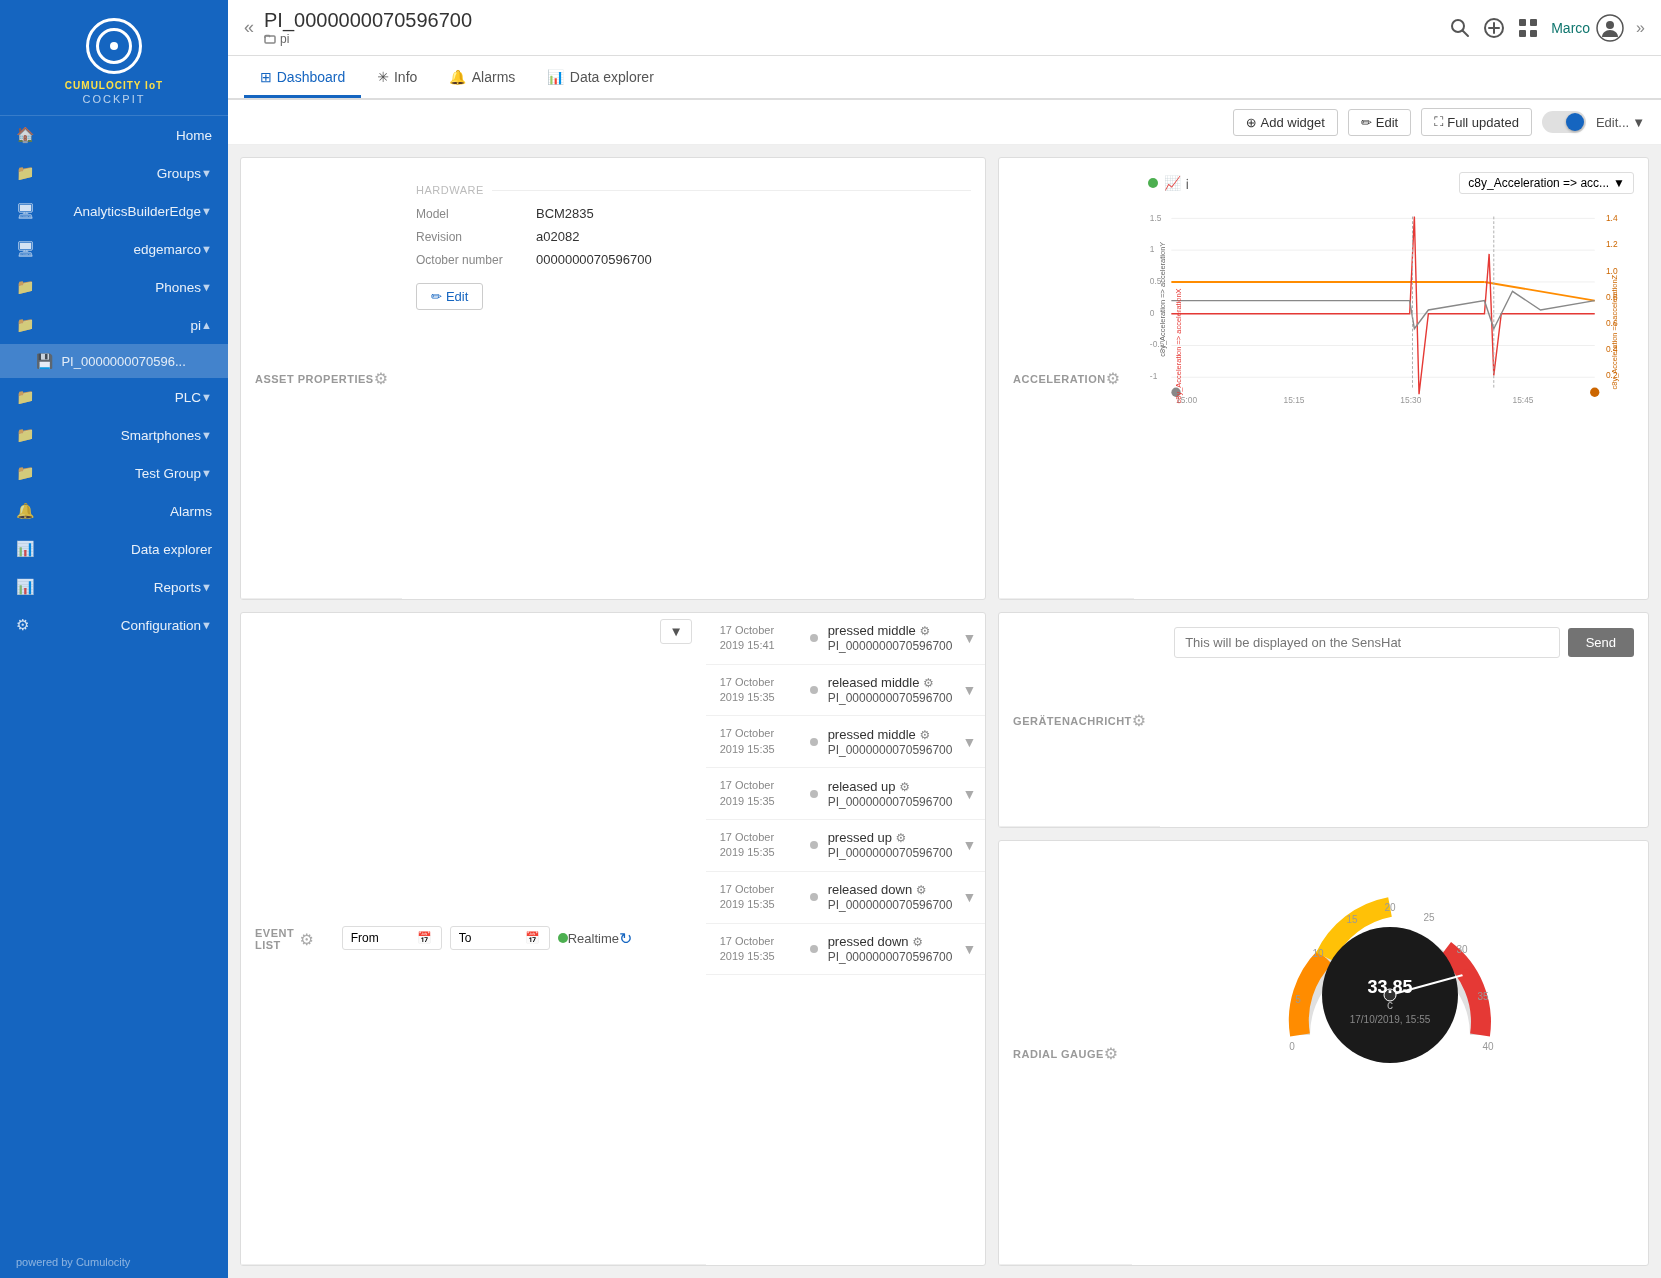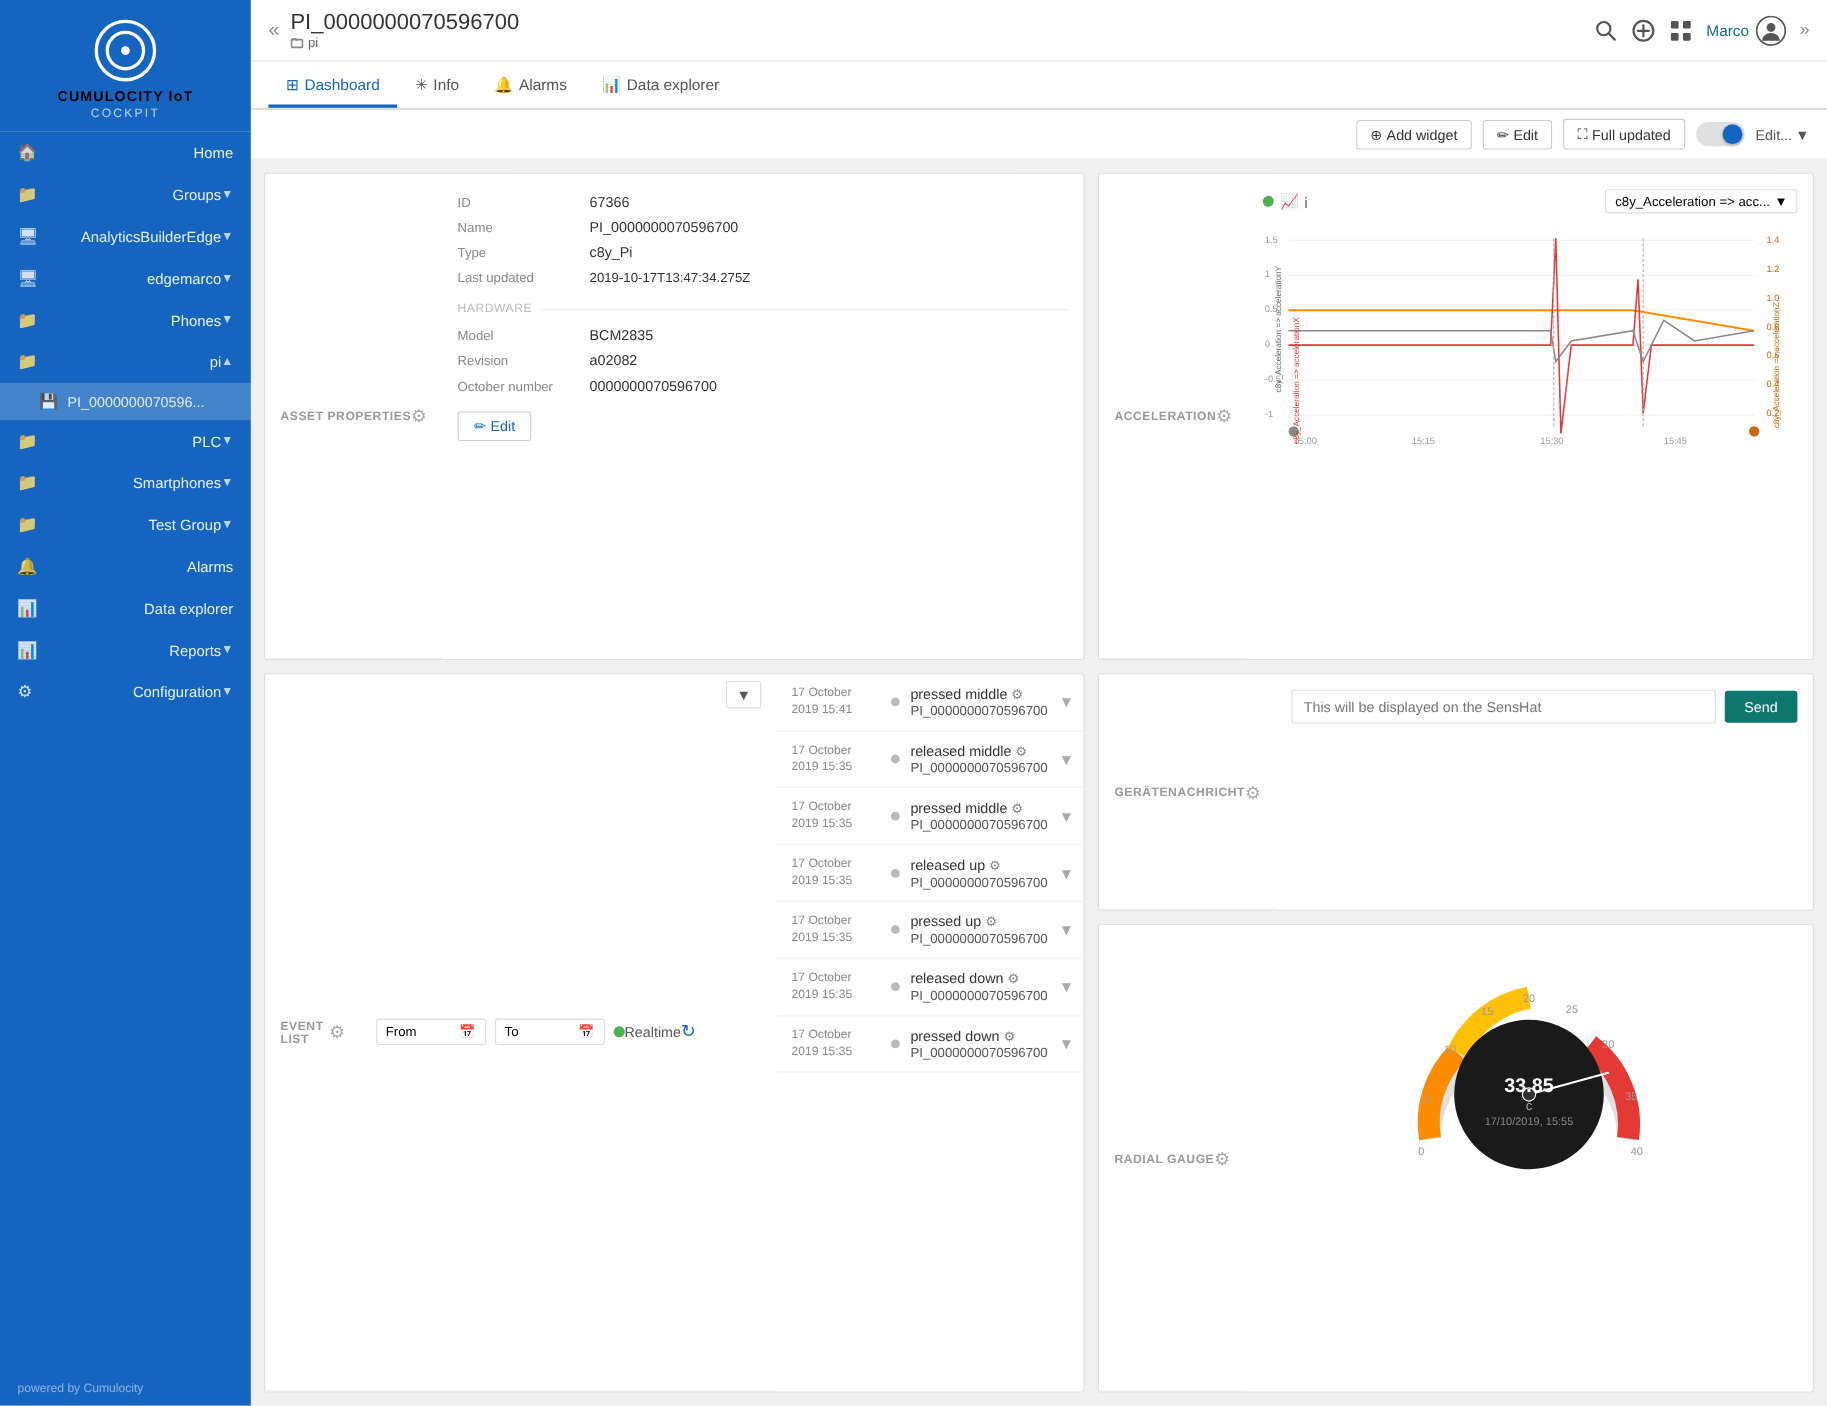--- a/index.html
+++ b/index.html
@@ -33,21 +33,21 @@
     .sidebar-logo .logo-inner {
       width: 36px; height: 36px;
       border-radius: 50%;
       border: 3px solid white;
       display: flex; align-items: center; justify-content: center;
     }
     .sidebar-logo .logo-dot {
       width: 8px; height: 8px; border-radius: 50%; background: white;
     }
     .sidebar-logo .app-name {
-      font-size: 13px; font-weight: bold; letter-spacing: 1px; color: #000000;
+      font-size: 10px; font-weight: bold; letter-spacing: 1px; color: #fde047;
     }
     .nav-item {
       display: flex; align-items: center;
       padding: 10px 16px;
       cursor: pointer;
       color: rgba(255,255,255,0.9);
       font-size: 13.5px;
       position: relative;
     }
     .nav-item .nav-icon { margin-right: 10px; font-size: 15px; opacity: 0.9; }
@@ -201,21 +201,21 @@
     }
     .chart-header-row { display: flex; align-items: center; margin-bottom: 6px; }
 
     
     .message-form { display: flex; gap: 8px; align-items: center; }
     .message-input {
       flex: 1; border: 1px solid #ddd; padding: 7px 10px;
       border-radius: 3px; font-size: 13px;
     }
     .send-btn {
-      background: #0f766e; color: white; border: none;
+      background: #737373; color: white; border: none;
       padding: 7px 18px; border-radius: 3px; cursor: pointer; font-size: 13px;
     }
 
     
     .gauge-container { display: flex; align-items: center; justify-content: center; padding: 20px 0; }
 
     
     .event-filters { display: flex; align-items: center; gap: 8px; padding: 10px 14px; border-bottom: 1px solid #eee; }
     .date-input {
       display: flex; align-items: center; gap: 4px;
@@ -433,40 +433,20 @@
   </div>
 
   <div class="content-area">
 
     <div class="widget">
       <div class="widget-header">
         <span class="widget-title">ASSET PROPERTIES</span>
         <button class="widget-settings">⚙</button>
       </div>
       <div class="widget-content">
-        <table class="prop-table">
-          <tbody>
-              <tr>
-            <td>ID</td>
-            <td>67366</td>
-          </tr>
-          <tr>
-            <td>Name</td>
-            <td>PI_0000000070596700</td>
-          </tr>
-          <tr>
-            <td>Type</td>
-            <td>c8y_Pi</td>
-          </tr>
-          <tr>
-            <td>Last updated</td>
-            <td style="font-size:12px;">2019-10-17T13:47:34.275Z</td>
-          </tr>
-        </tbody>
-          </table>
 
         <div class="section-label">HARDWARE</div>
 
         <table class="prop-table">
           <tbody>
               <tr>
             <td>Model</td>
             <td>BCM2835</td>
           </tr>
           <tr>

